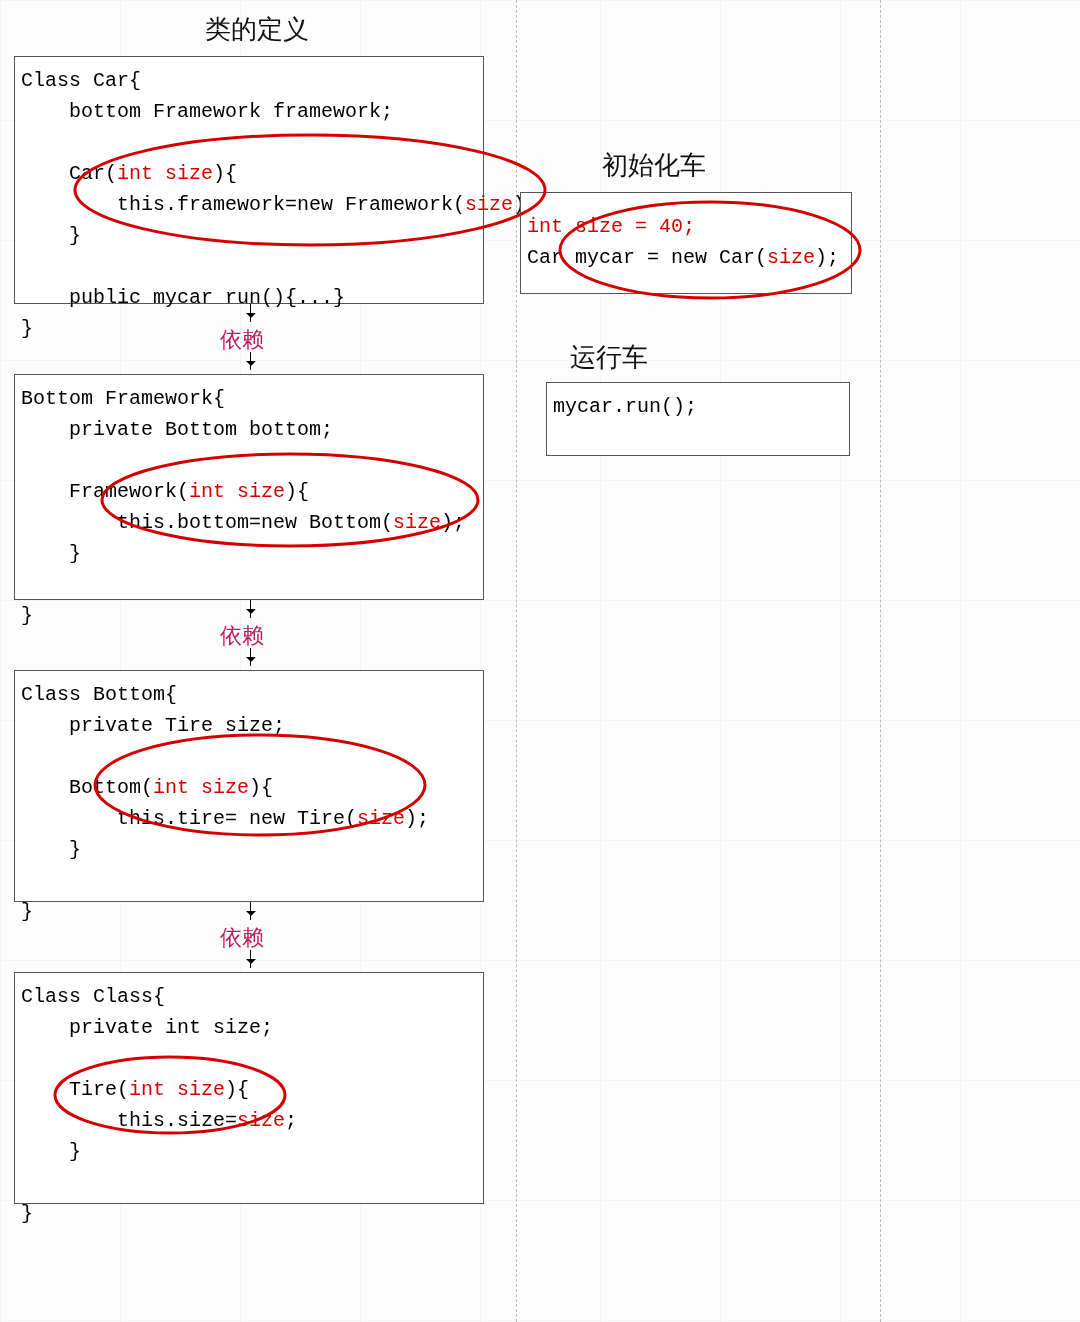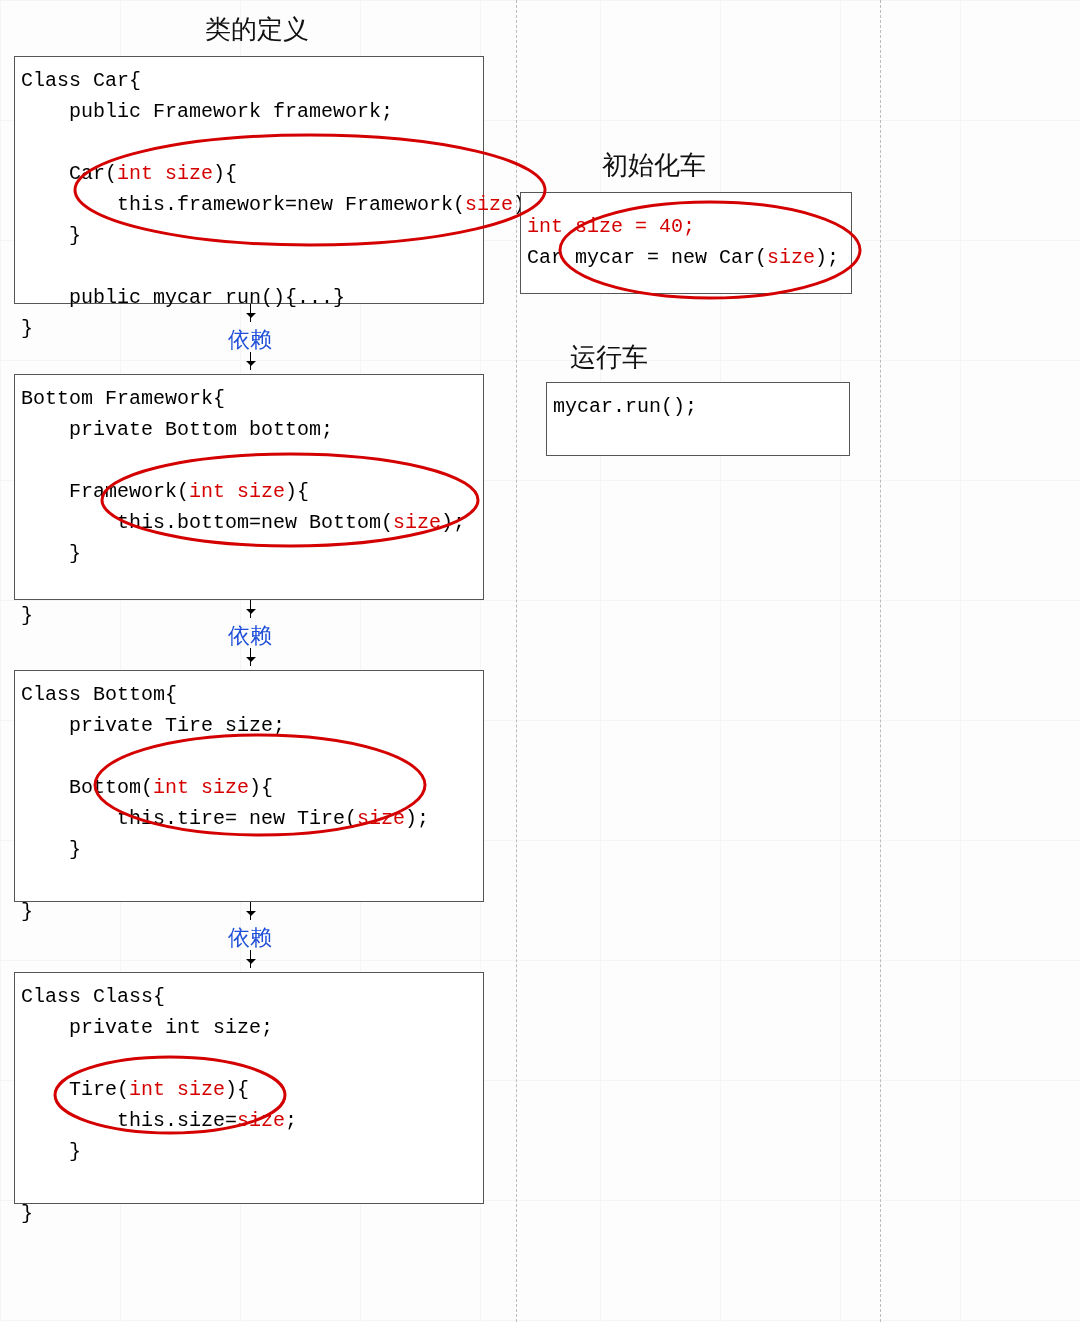--- a/index.html
+++ b/index.html
@@ -37,25 +37,25 @@
   .code{
     font-family:"Courier New",monospace;
     font-size:20px;
     line-height:1.55;
     white-space:pre;
     margin:0;
   }
   .red{ color:#d40000; }
   .dep{
     position:absolute;
-    text-align:center;
+    text-align:left;
     width:60px;
     font-family:-apple-system,"Songti SC","SimSun",sans-serif;
     font-size:22px;
-    color:#1d4ed8;
+    color:#be185d;
   }
   .arrow{
     position:absolute;
     width:1px; background:#000;
   }
   .arrow::after{
     content:"";
     position:absolute;
     left:50%; transform:translateX(-50%);
     bottom:-1px;
@@ -79,21 +79,21 @@
 
 <div class="vdash" style="left:516px;"></div>
 <div class="vdash" style="left:880px;"></div>
 
 <div class="heading" style="left:205px; top:12px;">类的定义</div>
 <div class="heading" style="left:570px; top:148px;margin-left:32px;">初始化车</div>
 <div class="heading" style="left:570px; top:340px;">运行车</div>
 
 <div class="box" style="left:14px; top:56px; width:470px; height:248px;">
 <pre class="code"><span>Class Car{</span>
-<span>    public Framework framework;</span>
+<span>    bottom Framework framework;</span>
 <span></span>
 <span>    Car(</span><span class="red">int size</span><span>){</span>
 <span>        this.framework=new Framework(</span><span class="red">size</span><span>);</span>
 <span>    }</span>
 <span></span>
 <span>    public mycar run(){...}</span>
 <span>}</span></pre>
 </div>
 
 <div class="arrow" style="left:250px; top:304px; height:18px;"></div>

